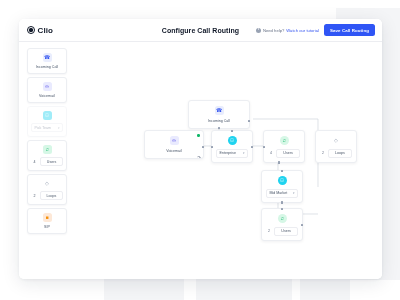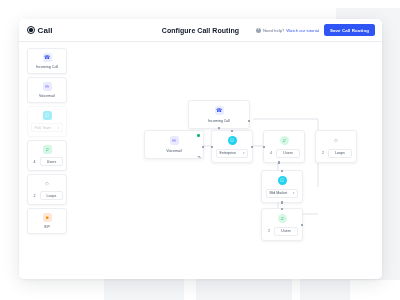--- a/index.html
+++ b/index.html
@@ -158,21 +158,21 @@
   <div class="bg-block bg-b2"></div>
   <div class="bg-block bg-b3"></div>
   <div class="bg-block bg-b4"></div>
 
   <div class="window">
 
     <div class="header">
 
       <div class="logo">
         <span class="logo-mark"></span>
-        <span class="logo-text">Call</span>
+        <span class="logo-text">Clio</span>
       </div>
 
       <div class="header-title">Configure Call Routing</div>
 
       <div class="header-right">
         <div class="help">
           <span class="help-icon">i</span>
           <span class="help-text">Need help?</span>
           <span class="help-link">Watch our tutorial</span>
         </div>

